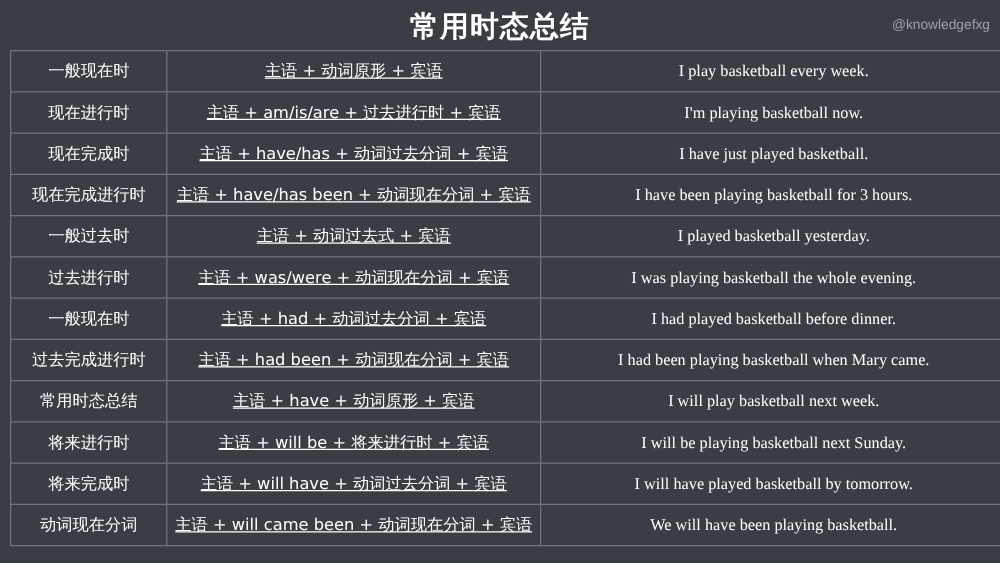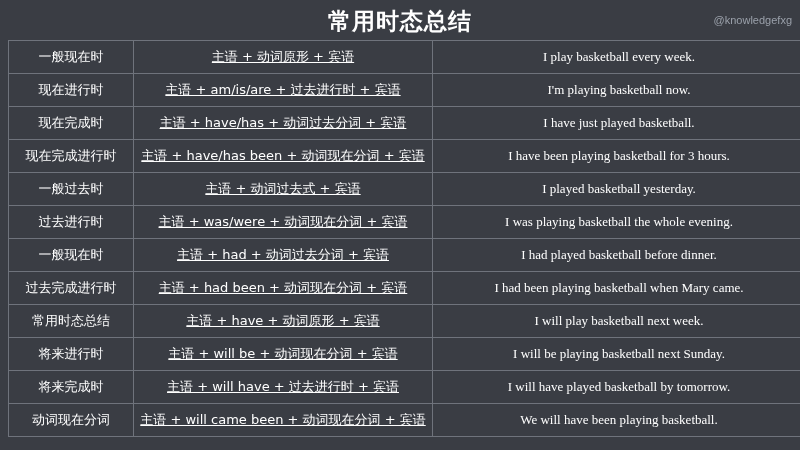--- a/index.html
+++ b/index.html
@@ -131,26 +131,26 @@
           <td class="col-formula">主语 + had been + 动词现在分词 + 宾语</td>
           <td class="col-example">I had been playing basketball when Mary came.</td>
         </tr>
         <tr>
           <td class="col-name">常用时态总结</td>
           <td class="col-formula">主语 + have + 动词原形 + 宾语</td>
           <td class="col-example">I will play basketball next week.</td>
         </tr>
         <tr>
           <td class="col-name">将来进行时</td>
-          <td class="col-formula">主语 + will be + 动词现在分词 + 宾语</td>
+          <td class="col-formula">主语 + will be + 将来进行时 + 宾语</td>
           <td class="col-example">I will be playing basketball next Sunday.</td>
         </tr>
         <tr>
           <td class="col-name">将来完成时</td>
-          <td class="col-formula">主语 + will have + 过去进行时 + 宾语</td>
+          <td class="col-formula">主语 + will have + 动词过去分词 + 宾语</td>
           <td class="col-example">I will have played basketball by tomorrow.</td>
         </tr>
         <tr>
           <td class="col-name">动词现在分词</td>
           <td class="col-formula">主语 + will came been + 动词现在分词 + 宾语</td>
           <td class="col-example">We will have been playing basketball.</td>
         </tr>
       </tbody>
     </table>
   </div>

